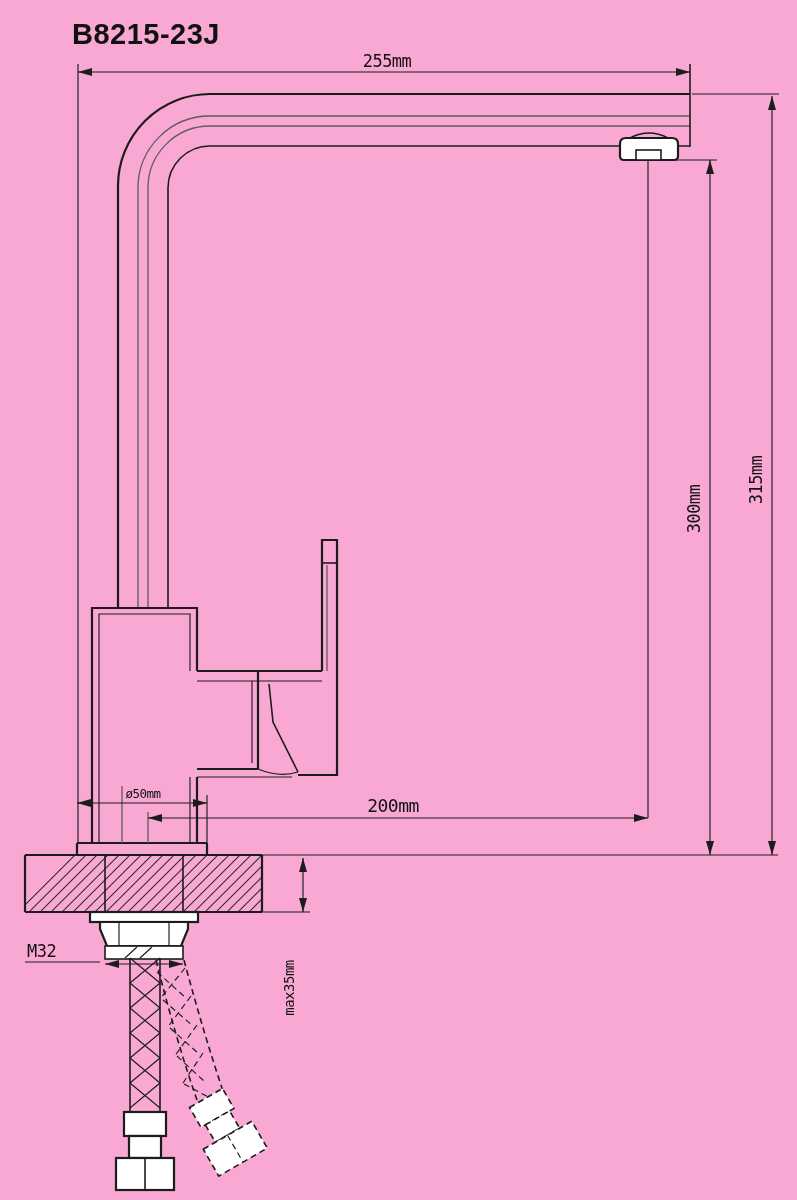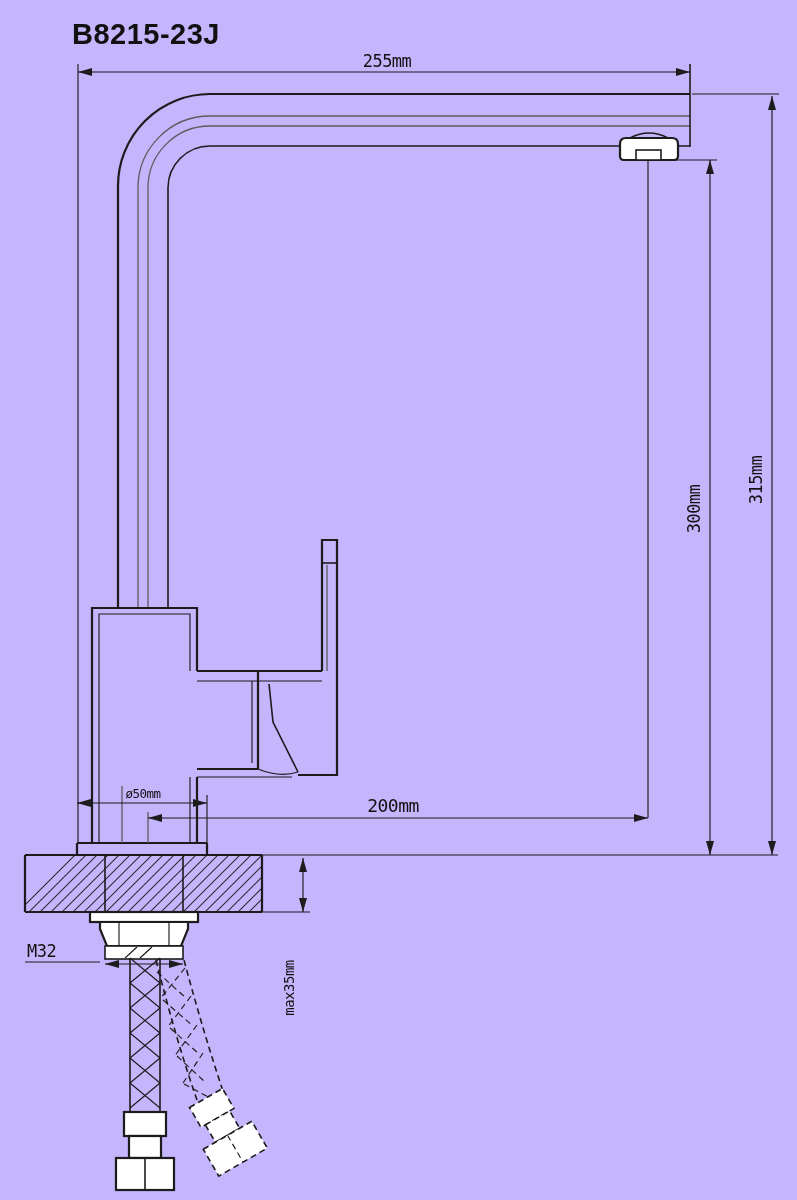--- a/index.html
+++ b/index.html
@@ -1,19 +1,19 @@
 <!DOCTYPE html>
 <html><head>
 <meta charset="utf-8">
 <style>
   html,body{margin:0;padding:0;background:#e8e8e8;}
   #canvas{
     position:relative;
     width:797px;height:1200px;
-    background:#c4b5fd;
+    background:#f9a8d4;
     font-family:"Liberation Sans",sans-serif;
     overflow:hidden;
   }
   svg{display:block;}
   
   .ln  {stroke:#1c1c1c;fill:none;stroke-width:2.2px;}
   .lnm {stroke:#1c1c1c;fill:none;stroke-width:1.6px;}
   .lnt {stroke:#1c1c1c;fill:none;stroke-width:1.15px;}
   .soft{stroke:#5c5c5c;fill:none;stroke-width:1.3px;}
   .hatch{stroke:#2a2a2a;fill:none;stroke-width:1.05px;}

